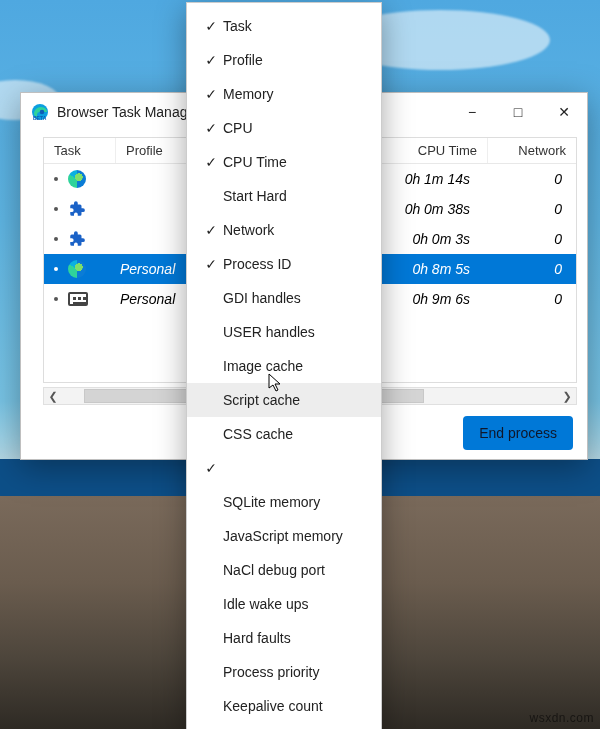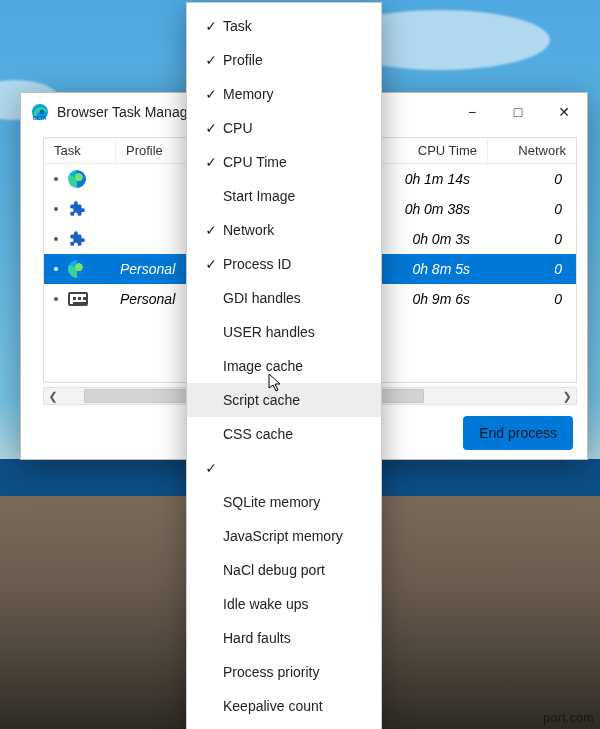--- a/index.html
+++ b/index.html
@@ -300,21 +300,21 @@
     <div class="mitem">
       <span class="check">✓</span>
       <span class="label">CPU</span>
     </div>
     <div class="mitem">
       <span class="check">✓</span>
       <span class="label">CPU Time</span>
     </div>
     <div class="mitem">
       <span class="check"></span>
-      <span class="label">Start Image</span>
+      <span class="label">Start Hard</span>
     </div>
     <div class="mitem">
       <span class="check">✓</span>
       <span class="label">Network</span>
     </div>
     <div class="mitem">
       <span class="check">✓</span>
       <span class="label">Process ID</span>
     </div>
     <div class="mitem">
@@ -369,13 +369,13 @@
       <span class="label">Keepalive count</span>
     </div>
   </div>
 
 <div class="cursor">
   <svg viewBox="0 0 16 20">
     <path d="M1 1 L1 15 L5 12 L8 18 L10 17 L7 11 L12 11 Z" fill="#fff" stroke="#000" stroke-width="1"></path>
   </svg>
 </div>
 
-<div class="watermark">port.com</div>
+<div class="watermark">wsxdn.com</div>
 
 </body></html>

